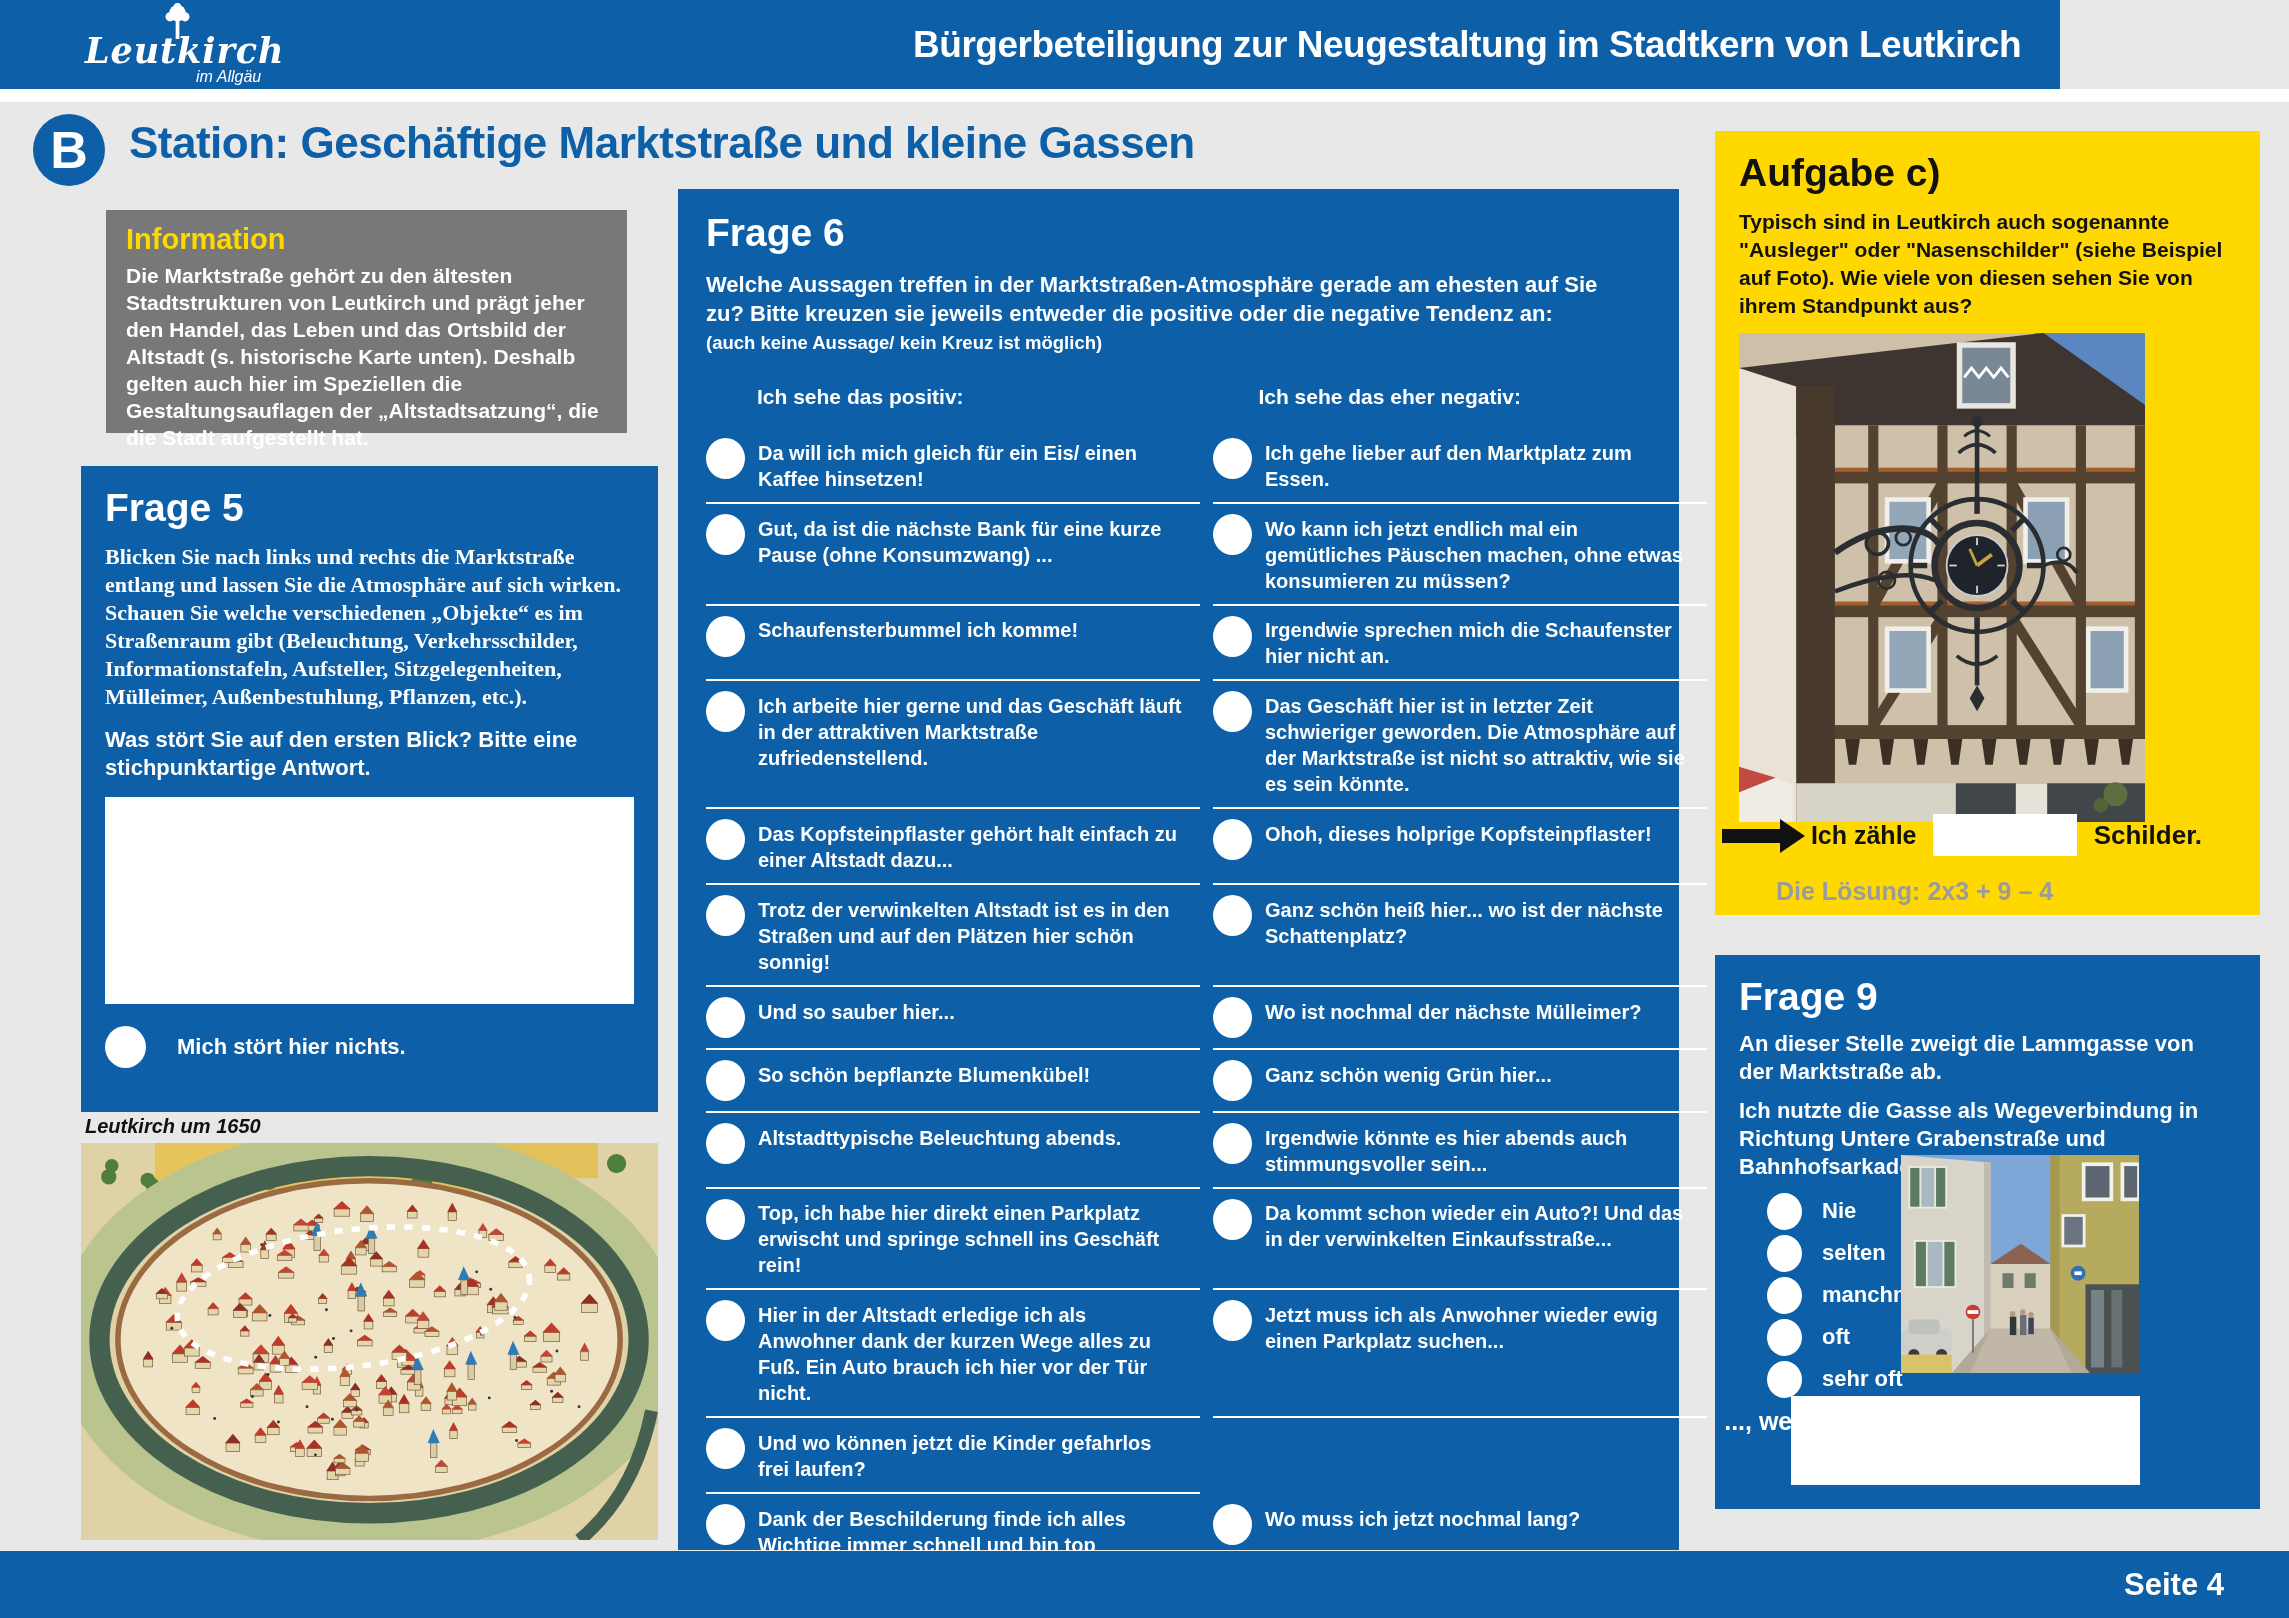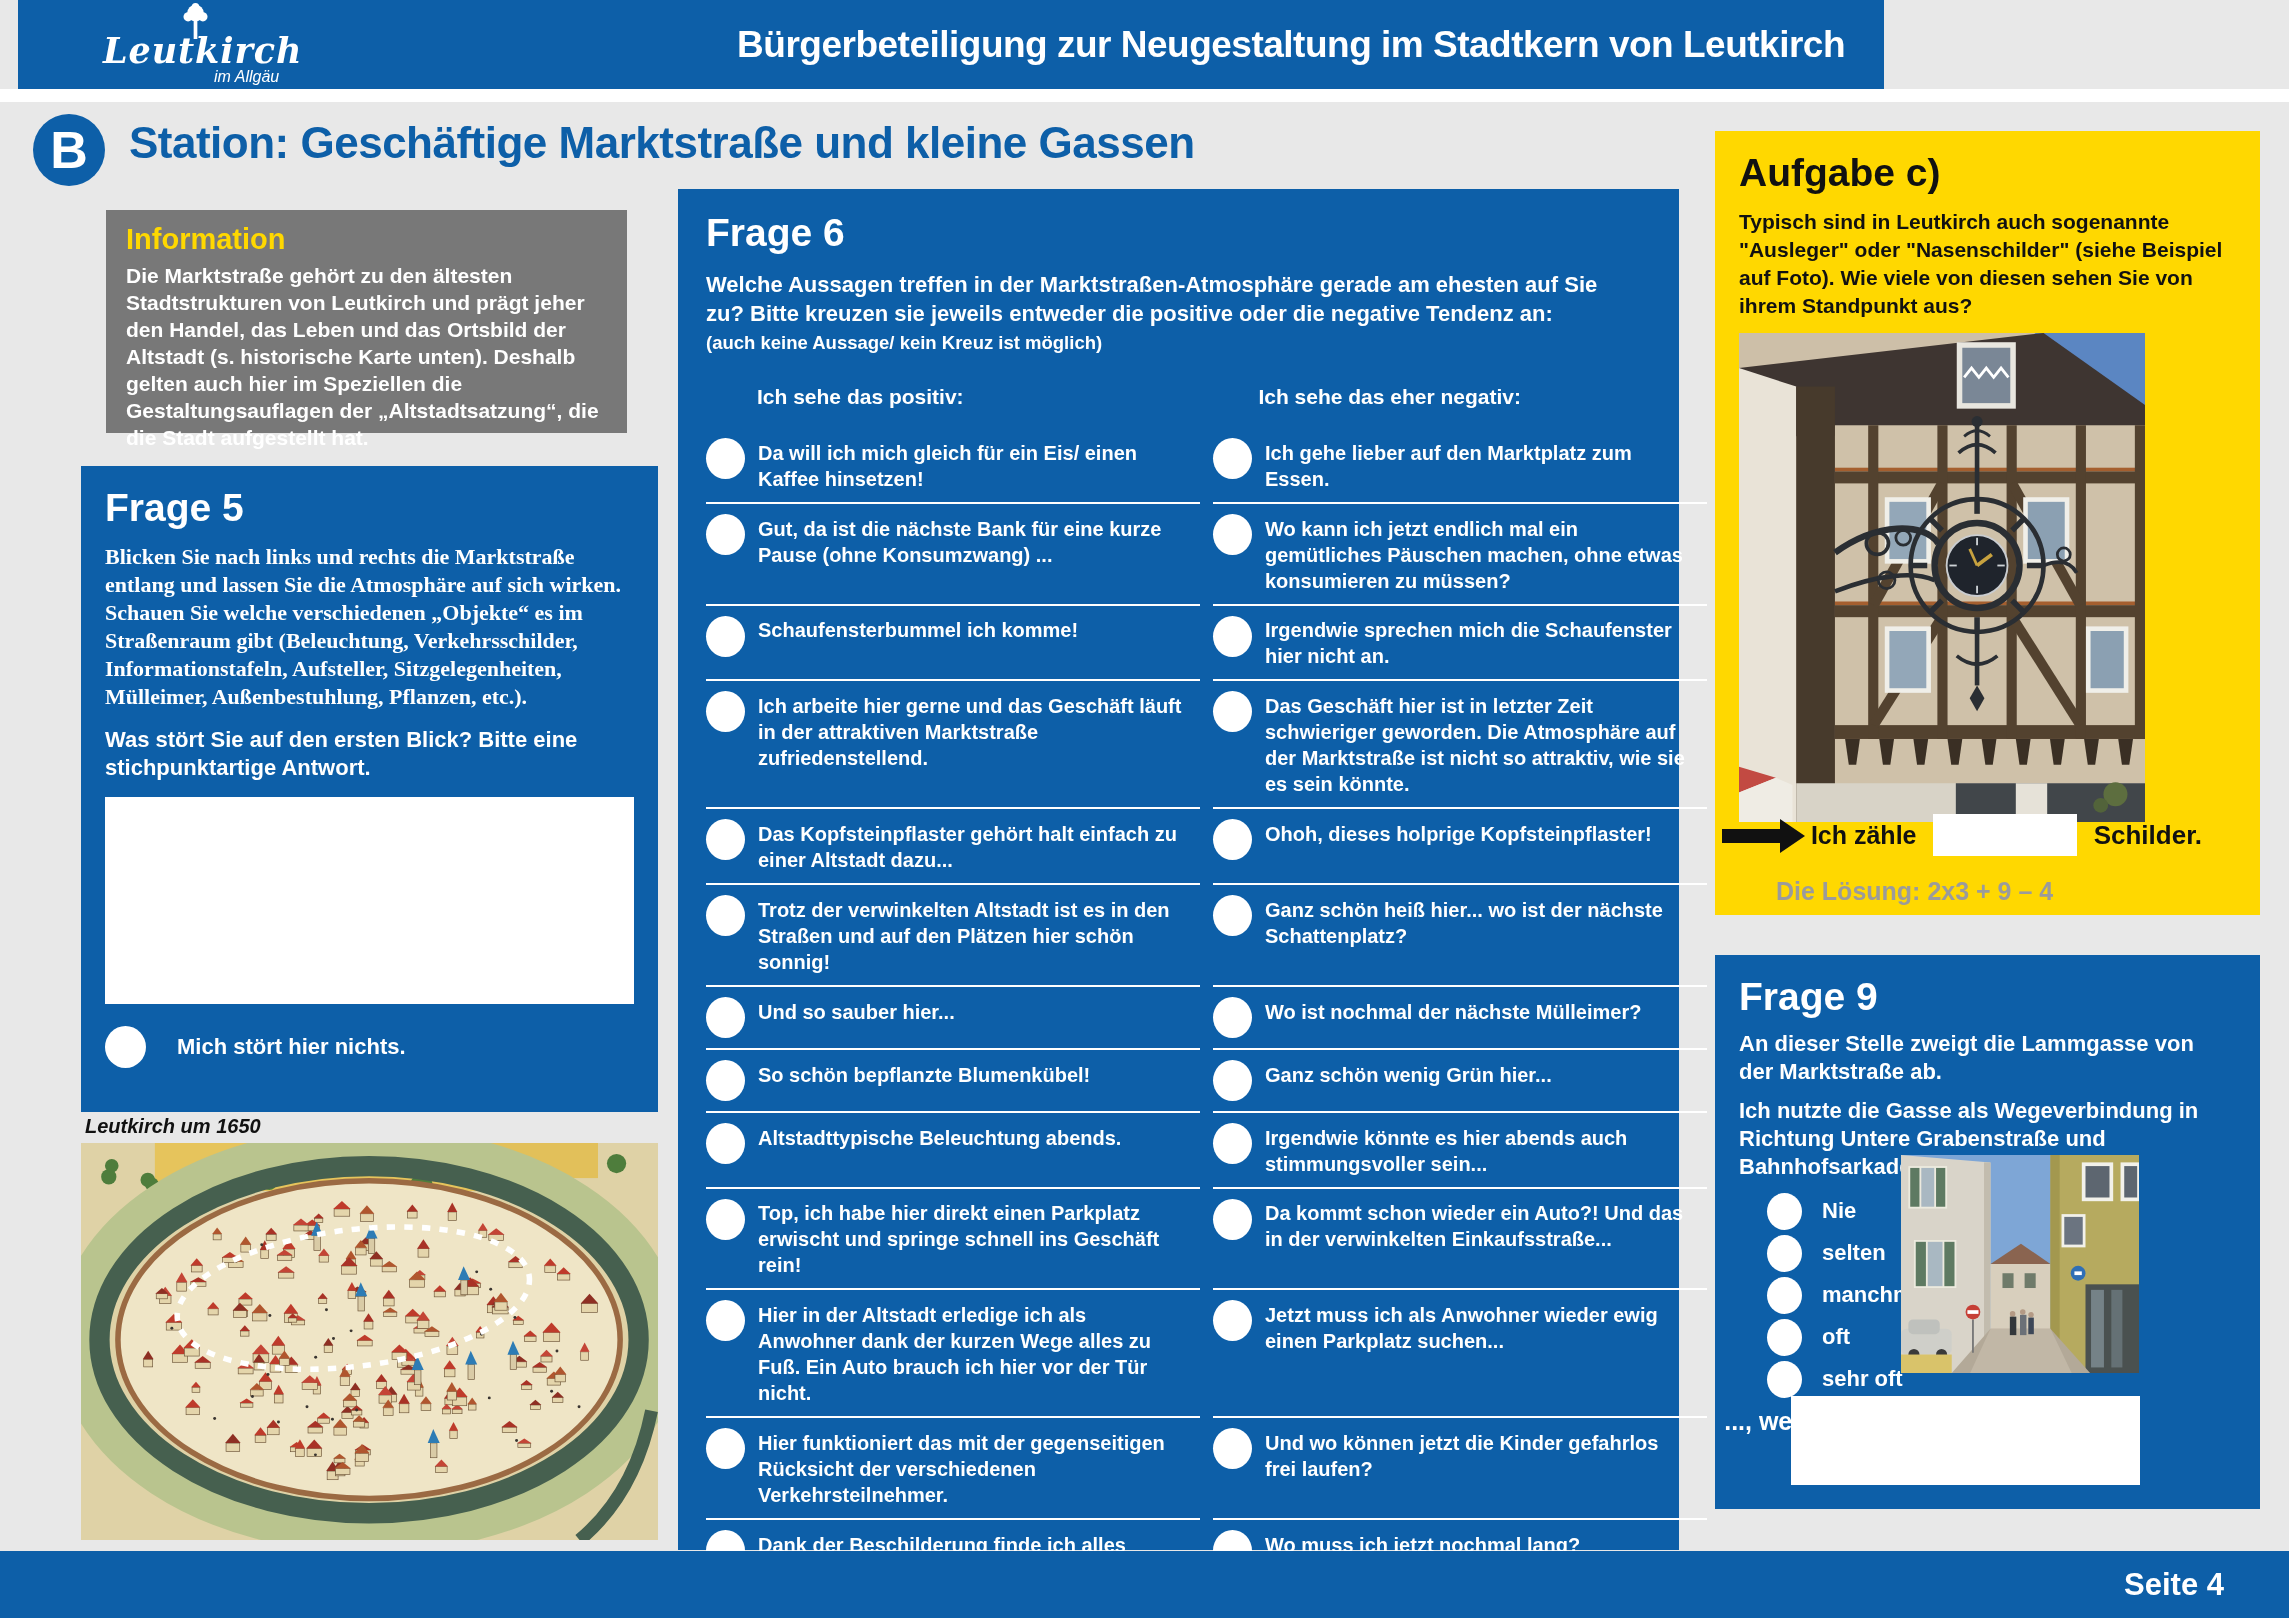--- a/index.html
+++ b/index.html
@@ -4,21 +4,21 @@
 <style>
   :root{
     --blue:#0d5fa8; --yellow:#ffd800; --info-gray:#787878;
     --page-bg:#e8e8e8; --solution-gray:#9b9b9b;
   }
   *{margin:0;padding:0;box-sizing:border-box;}
   body{font-family:"Liberation Sans",sans-serif;background:#cfcfcf;}
   .poster{position:relative;width:2290px;height:1619px;background:var(--page-bg);overflow:hidden;}
 
   
-  .topbar{position:absolute;left:18px;top:0;width:1866px;height:89px;background:var(--blue);padding-left:16px;}
+  .topbar{position:absolute;left:0;top:0;width:2060px;height:89px;background:var(--blue);padding-left:16px;}
   .topbar-strip{position:absolute;left:0;top:89px;width:2290px;height:13px;background:#ffffff;}
   .logo{position:absolute;left:85px;top:1.8px;width:203px;height:85px;color:#fff;}
   .logo-name{position:absolute;left:0;top:28px;font-family:"DejaVu Serif",serif;font-style:italic;font-weight:bold;font-size:35px;letter-spacing:0.9px;}
   .logo-tag{position:absolute;left:111px;top:66px;font-style:italic;font-size:16px;}
   .logo-tree{position:absolute;left:72px;top:0px;}
   .topbar-title{position:absolute;right:39px;top:0;height:89px;display:flex;align-items:center;color:#fff;font-size:37px;font-weight:bold;letter-spacing:-0.5px;}
 
   
   .badge{position:absolute;left:33px;top:114px;width:72px;height:72px;border-radius:50%;background:var(--blue);color:#fff;font-size:52px;font-weight:bold;display:flex;align-items:center;justify-content:center;}
   .station-title{position:absolute;left:129px;top:118px;color:var(--blue);font-size:44px;font-weight:bold;letter-spacing:-0.5px;}
@@ -620,24 +620,20 @@
     </div>
     <div class="f6cell">
       <span class="circ"></span>
       <span class="rowtext">Jetzt muss ich als Anwohner wieder ewig einen Parkplatz suchen...</span>
     </div>
   </div>
 
   <div class="f6row">
     <div class="f6cell">
       <span class="circ"></span>
-      <span class="rowtext">Hier funktioniert das mit der gegenseitigen Rücksicht der verschiedenen Verkehrsteilnehmer.</span>
-    </div>
-    <div class="f6cell">
-      <span class="circ"></span>
       <span class="rowtext">Und wo können jetzt die Kinder gefahrlos frei laufen?</span>
     </div>
   </div>
 
   <div class="f6row">
     <div class="f6cell">
       <span class="circ"></span>
       <span class="rowtext">Dank der Beschilderung finde ich alles Wichtige immer schnell und bin top informiert.</span>
     </div>
     <div class="f6cell">

